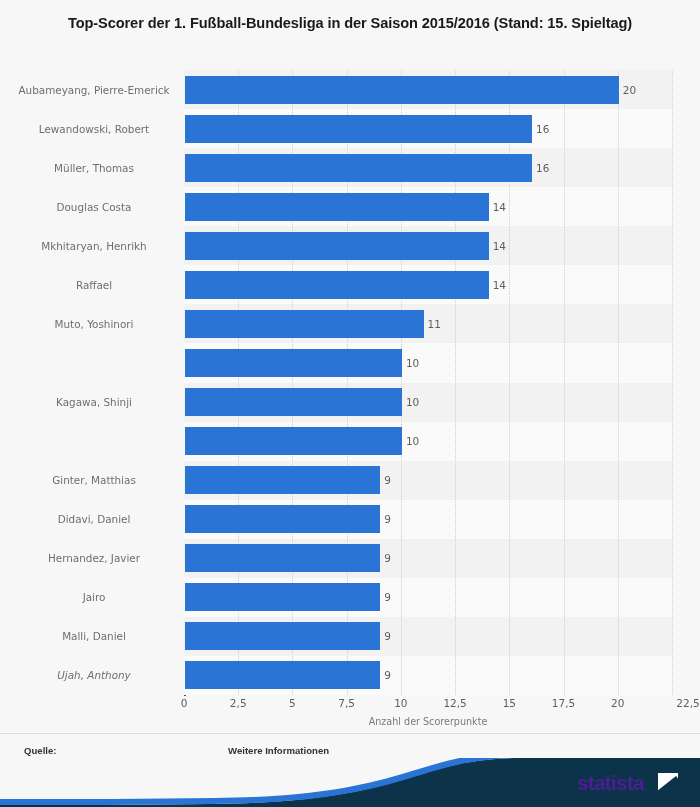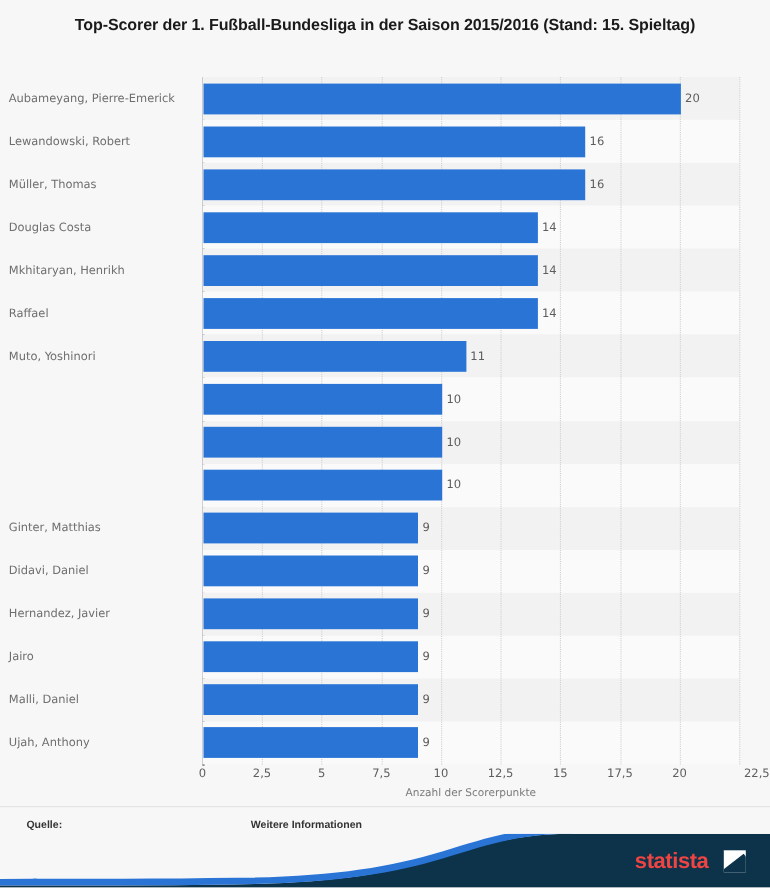--- a/index.html
+++ b/index.html
@@ -84,21 +84,21 @@
     color: #5e5e5e;
     white-space: nowrap;
     font-family: "DejaVu Sans", sans-serif;
   }
 
   
   .cat-label {
     position: absolute;
     right: 0;
     width: 172px;
-    text-align: left;
+    text-align: center;
     height: 28px;
     line-height: 28px;
     font-size: 10.4px;
     color: #6e6e6e;
     white-space: nowrap;
     font-family: "DejaVu Sans", sans-serif;
   }
   #y-labels {
     position: absolute;
     left: 0;
@@ -179,21 +179,21 @@
     bottom: 0;
     width: 700px;
     height: 49px;
     overflow: hidden;
   }
   #logo-svg { display: block; }
   #logo-wordmark {
     position: absolute;
     right: 56px;
     bottom: 12px;
-    color: #ef4444;
+    color: #4c1d95;
     font-family: "Liberation Sans", sans-serif;
     font-weight: bold;
     font-size: 20px;
     letter-spacing: -0.4px;
   }
   #logo-mark {
     position: absolute;
     right: 22px;
     bottom: 14px;
     width: 20px;
@@ -218,26 +218,27 @@
 <div id="chart-title">Top-Scorer der 1. Fußball-Bundesliga in der Saison 2015/2016 (Stand: 15. Spieltag)</div>
 
 <div id="y-labels">
     <div class="cat-label" style="top: 5.53125px;">Aubameyang, Pierre-Emerick</div>
     <div class="cat-label" style="top: 44.5938px;">Lewandowski, Robert</div>
     <div class="cat-label" style="top: 83.6562px;">Müller, Thomas</div>
     <div class="cat-label" style="top: 122.719px;">Douglas Costa</div>
     <div class="cat-label" style="top: 161.781px;">Mkhitaryan, Henrikh</div>
     <div class="cat-label" style="top: 200.844px;">Raffael</div>
     <div class="cat-label" style="top: 239.906px;">Muto, Yoshinori</div>
+    <div class="cat-label" style="top: 318.031px;">Kagawa, Shinji</div>
     <div class="cat-label" style="top: 396.156px;">Ginter, Matthias</div>
     <div class="cat-label" style="top: 435.219px;">Didavi, Daniel</div>
     <div class="cat-label" style="top: 474.281px;">Hernandez, Javier</div>
     <div class="cat-label" style="top: 513.344px;">Jairo</div>
     <div class="cat-label" style="top: 552.406px;">Malli, Daniel</div>
-    <div class="cat-label" style="top: 591.469px;">Ujah, Anthony</div>
+    <div class="cat-label" style="top: 591.469px; font-style: italic;">Ujah, Anthony</div>
   </div>
 
 <div id="plot-area">
   <div id="y-axis-line"></div>
 <div class="row-band odd" style="top: 0px;"></div>
     <div class="row-band even" style="top: 39.0625px;"></div>
     <div class="row-band odd" style="top: 78.125px;"></div>
     <div class="row-band even" style="top: 117.188px;"></div>
     <div class="row-band odd" style="top: 156.25px;"></div>
     <div class="row-band even" style="top: 195.312px;"></div>

